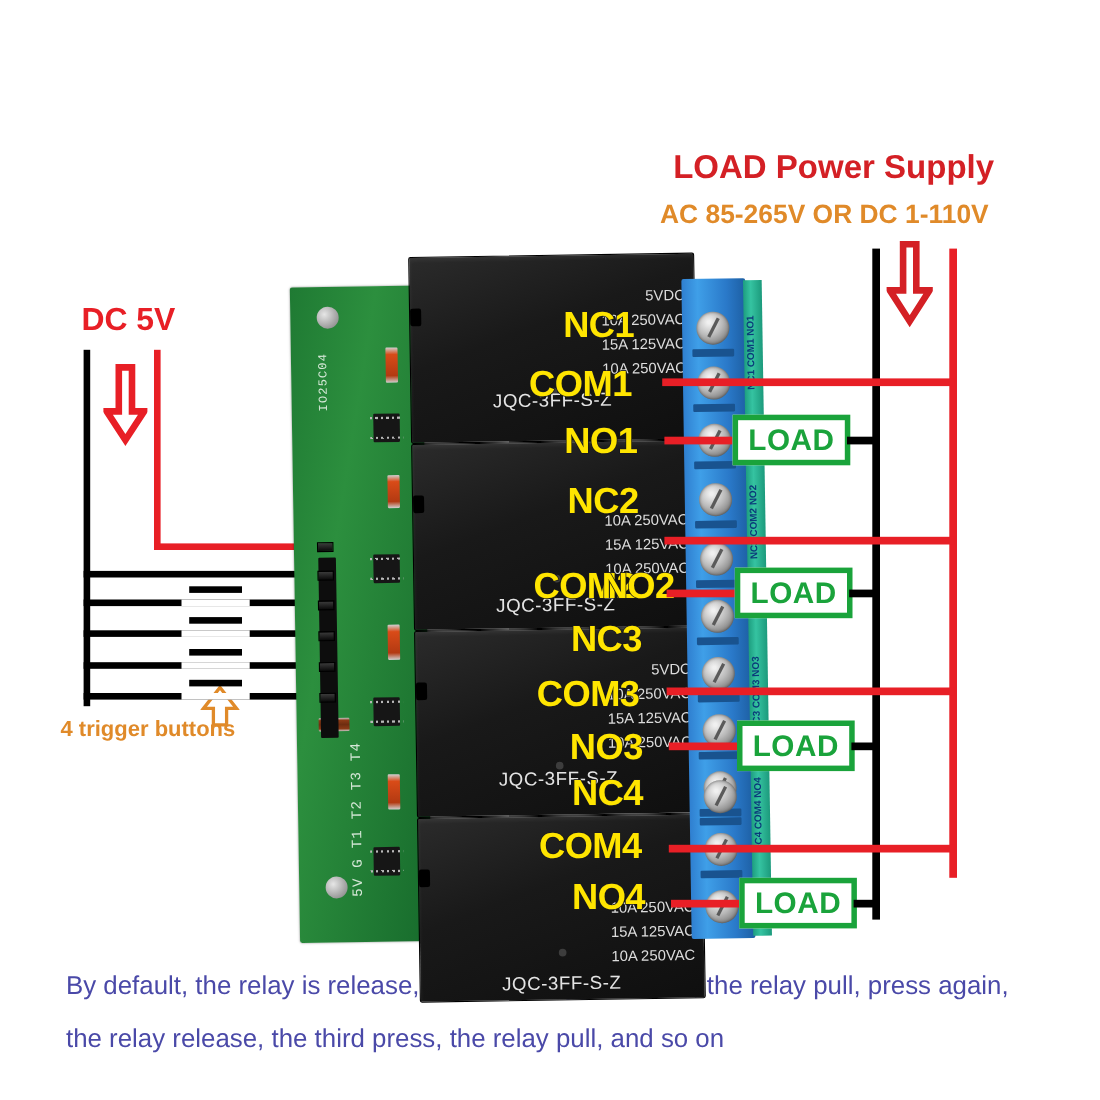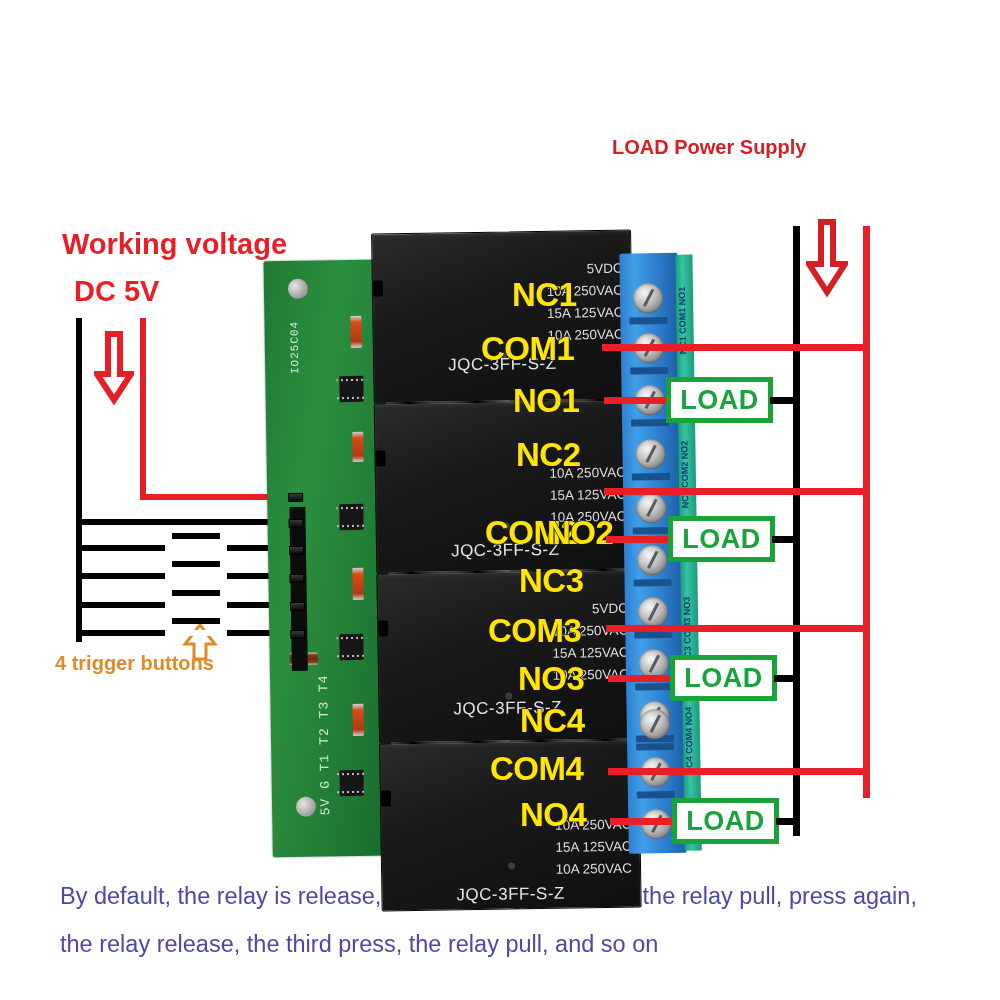--- a/index.html
+++ b/index.html
@@ -26,21 +26,21 @@
     font-size: 51px;
     font-weight: bold;
     color: #2222c4;
     letter-spacing: -0.5px;
     white-space: nowrap;
   }
   .load-ps {
     position: absolute;
     left: 612px;
     top: 136px;
-    font-size: 20px;
+    font-size: 30px;
     font-weight: bold;
     color: #d42025;
     white-space: nowrap;
   }
   .ac-range {
     position: absolute;
     left: 600px;
     top: 182px;
     font-size: 24px;
     font-weight: bold;
@@ -299,22 +299,22 @@
     background: #000;
   }
 </style>
 </head>
 <body>
 
 <div id="page">
 
 
   <div class="load-ps">LOAD Power Supply</div>
-
-  <div class="work-v">Working voltage</div>
+  <div class="ac-range">AC 85-265V OR DC 1-110V</div>
+
   <div class="dc5v">DC 5V</div>
 
   <div class="trig-l1">4 trigger buttons</div>
 
   <div class="caption">By default, the relay is release, press the trigger button, the relay pull, press again, the relay release, the third press, the relay pull, and so on</div>
 
   <svg class="arrow" style="left:94px; top:330px; width:40px; height:76px;" viewBox="0 0 40 76">
     <path d="M14 4 H26 V44 H37 L20 70 L3 44 H14 Z" fill="none" stroke="#e81f26" stroke-width="6" stroke-linejoin="miter"></path>
   </svg>
 

